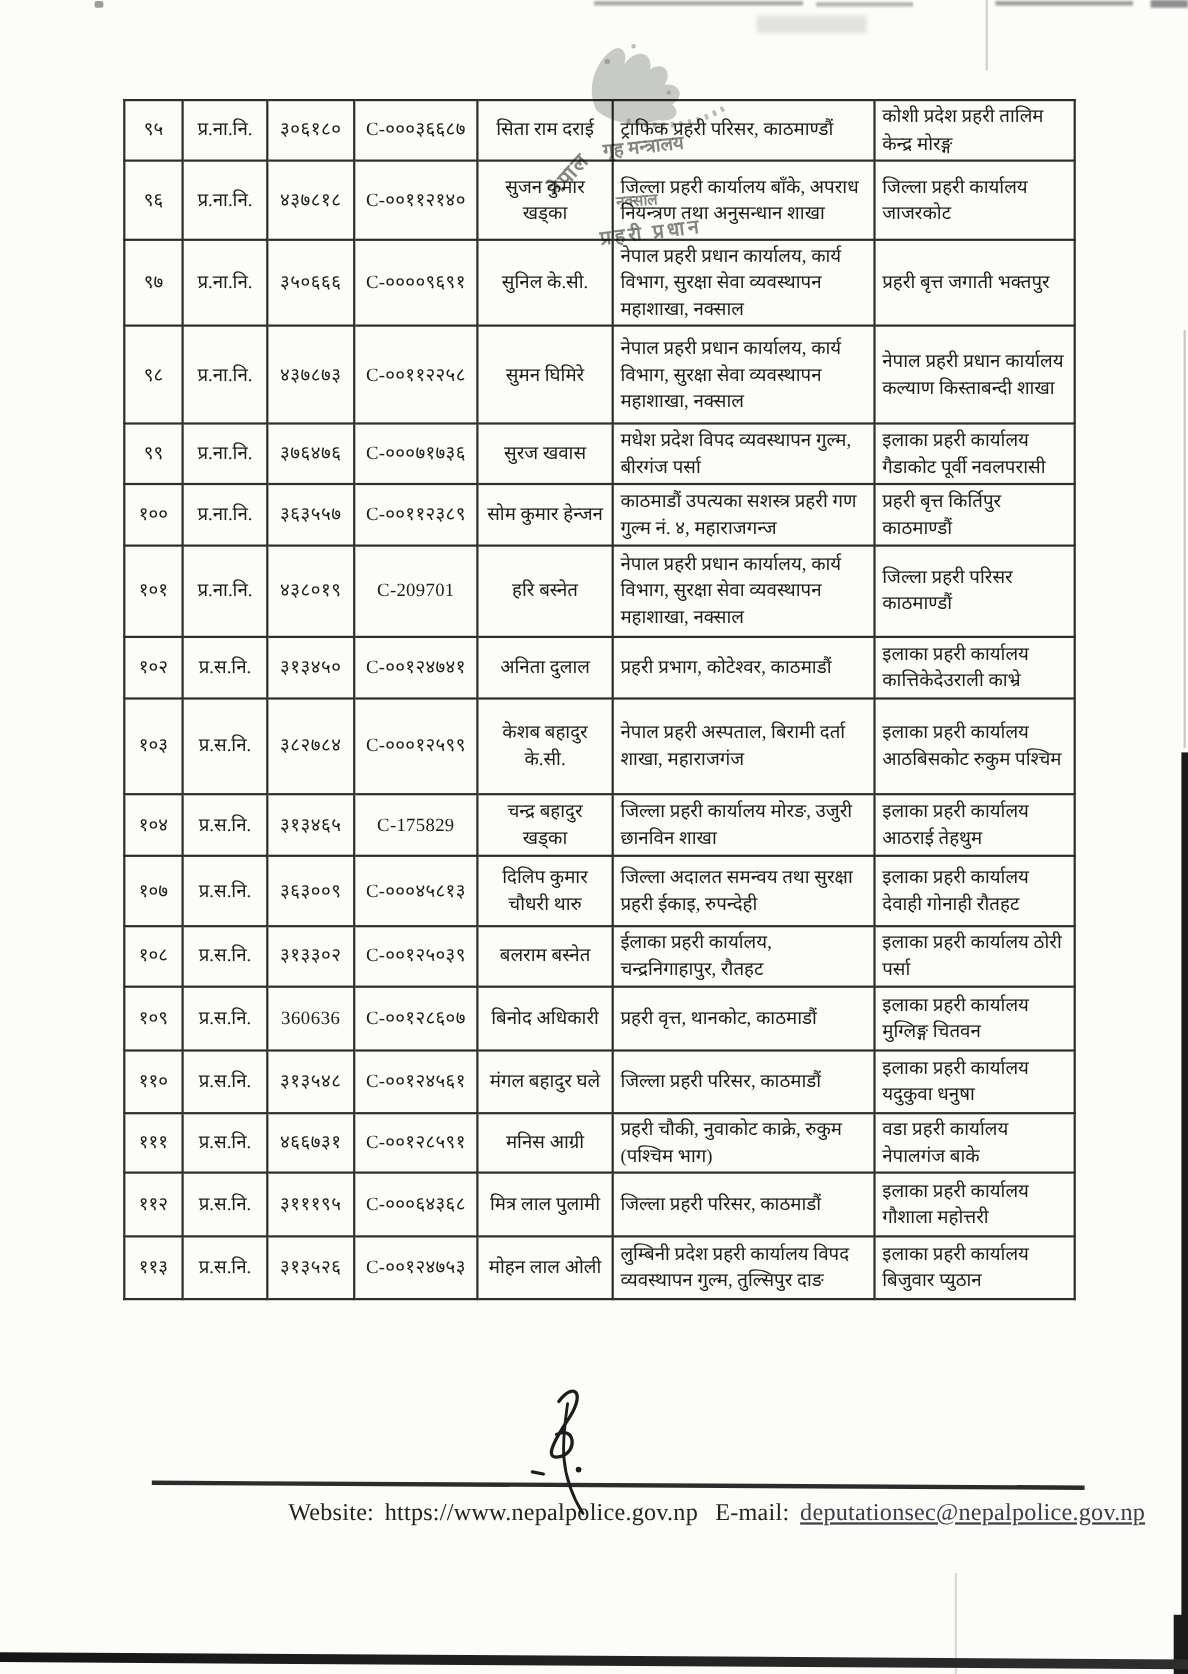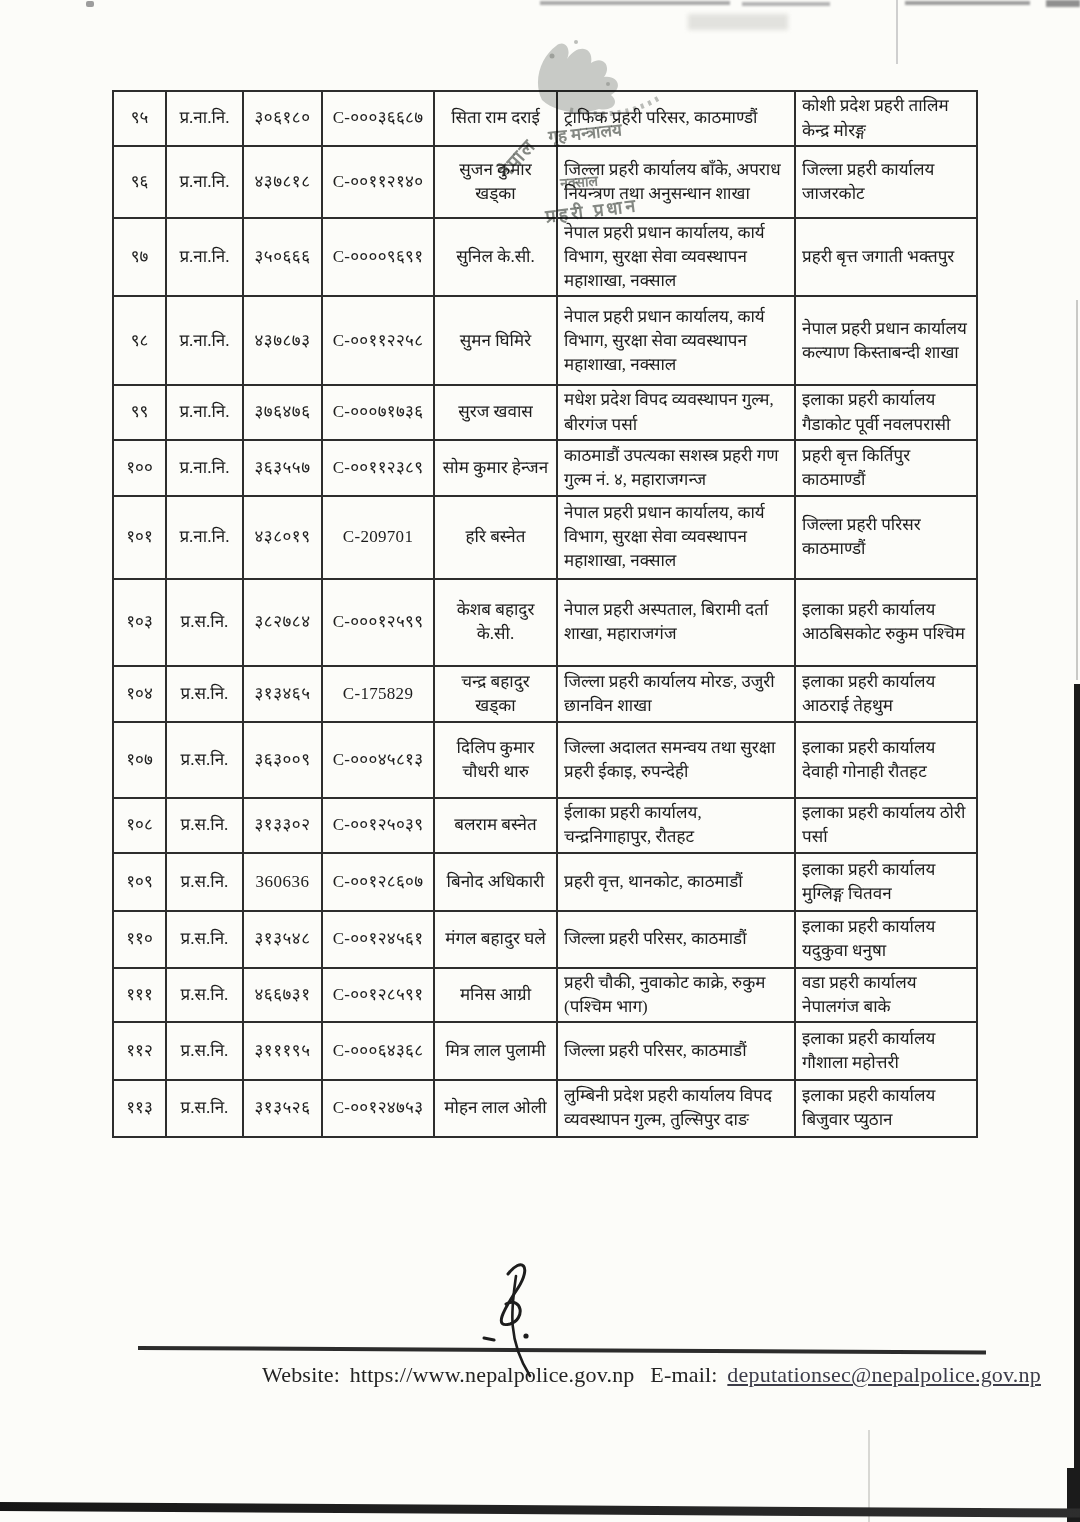--- a/index.html
+++ b/index.html
@@ -160,39 +160,48 @@
     </tr>
         <tr style="height: 83px;">
       <td class="c-sn">१०१</td>
       <td class="c-rank">प्र.ना.नि.</td>
       <td class="c-num">४३८०१९</td>
       <td class="c-code">C-209701</td>
       <td class="c-name">हरि  बस्नेत</td>
       <td class="c-off1">नेपाल प्रहरी प्रधान कार्यालय, कार्य विभाग, सुरक्षा सेवा व्यवस्थापन महाशाखा, नक्साल</td>
       <td class="c-off2">जिल्ला प्रहरी परिसर काठमाण्डौं</td>
     </tr>
+        <tr style="height: 56px;">
+      <td class="c-sn">१०२</td>
+      <td class="c-rank">प्र.स.नि.</td>
+      <td class="c-num">३१३४५०</td>
+      <td class="c-code">C-००१२४७४१</td>
+      <td class="c-name">अनिता दुलाल</td>
+      <td class="c-off1">प्रहरी प्रभाग, कोटेश्वर, काठमाडौं</td>
+      <td class="c-off2">इलाका प्रहरी कार्यालय कात्तिकेदेउराली काभ्रे</td>
+    </tr>
         <tr style="height: 87px;">
       <td class="c-sn">१०३</td>
       <td class="c-rank">प्र.स.नि.</td>
       <td class="c-num">३८२७८४</td>
       <td class="c-code">C-०००१२५९९</td>
       <td class="c-name">केशब बहादुर के.सी.</td>
       <td class="c-off1">नेपाल प्रहरी अस्पताल, बिरामी दर्ता शाखा, महाराजगंज</td>
       <td class="c-off2">इलाका प्रहरी कार्यालय आठबिसकोट रुकुम पश्चिम</td>
     </tr>
         <tr style="height: 56px;">
       <td class="c-sn">१०४</td>
       <td class="c-rank">प्र.स.नि.</td>
       <td class="c-num">३१३४६५</td>
       <td class="c-code">C-175829</td>
       <td class="c-name">चन्द्र बहादुर खड्का</td>
       <td class="c-off1">जिल्ला प्रहरी कार्यालय मोरङ, उजुरी छानविन शाखा</td>
       <td class="c-off2">इलाका प्रहरी कार्यालय आठराई तेहथुम</td>
     </tr>
-        <tr style="height: 76px;">
+        <tr style="height: 64px;">
       <td class="c-sn">१०७</td>
       <td class="c-rank">प्र.स.नि.</td>
       <td class="c-num">३६३००९</td>
       <td class="c-code">C-०००४५८१३</td>
       <td class="c-name">दिलिप कुमार चौधरी थारु</td>
       <td class="c-off1">जिल्ला अदालत समन्वय तथा सुरक्षा प्रहरी ईकाइ, रुपन्देही</td>
       <td class="c-off2">इलाका प्रहरी कार्यालय देवाही गोनाही रौतहट</td>
     </tr>
         <tr style="height: 55px;">
       <td class="c-sn">१०८</td>

